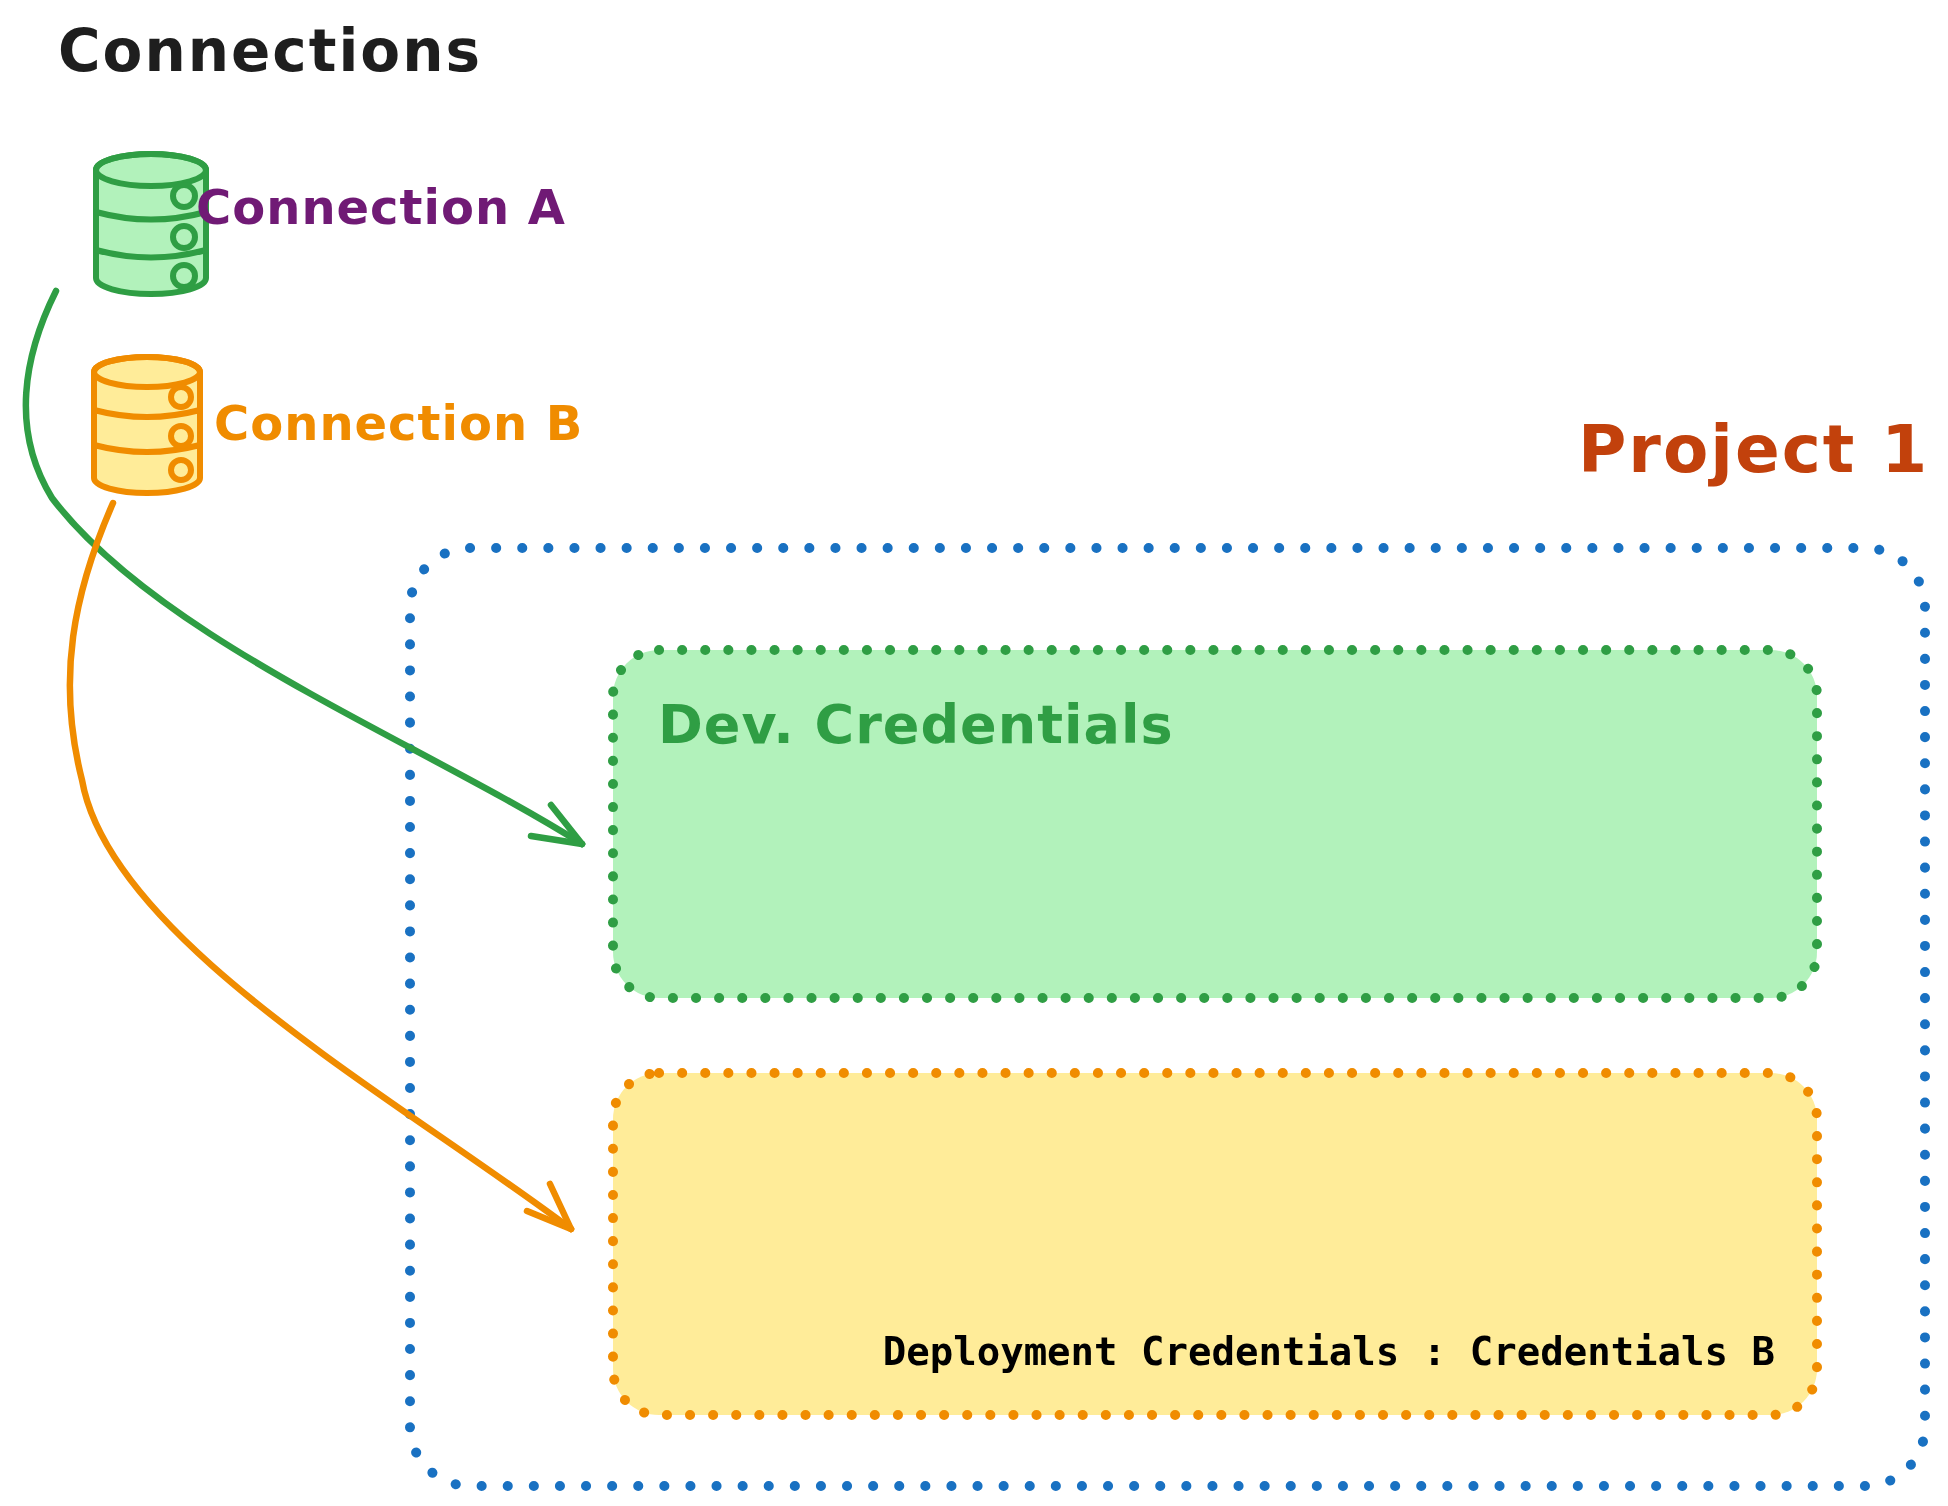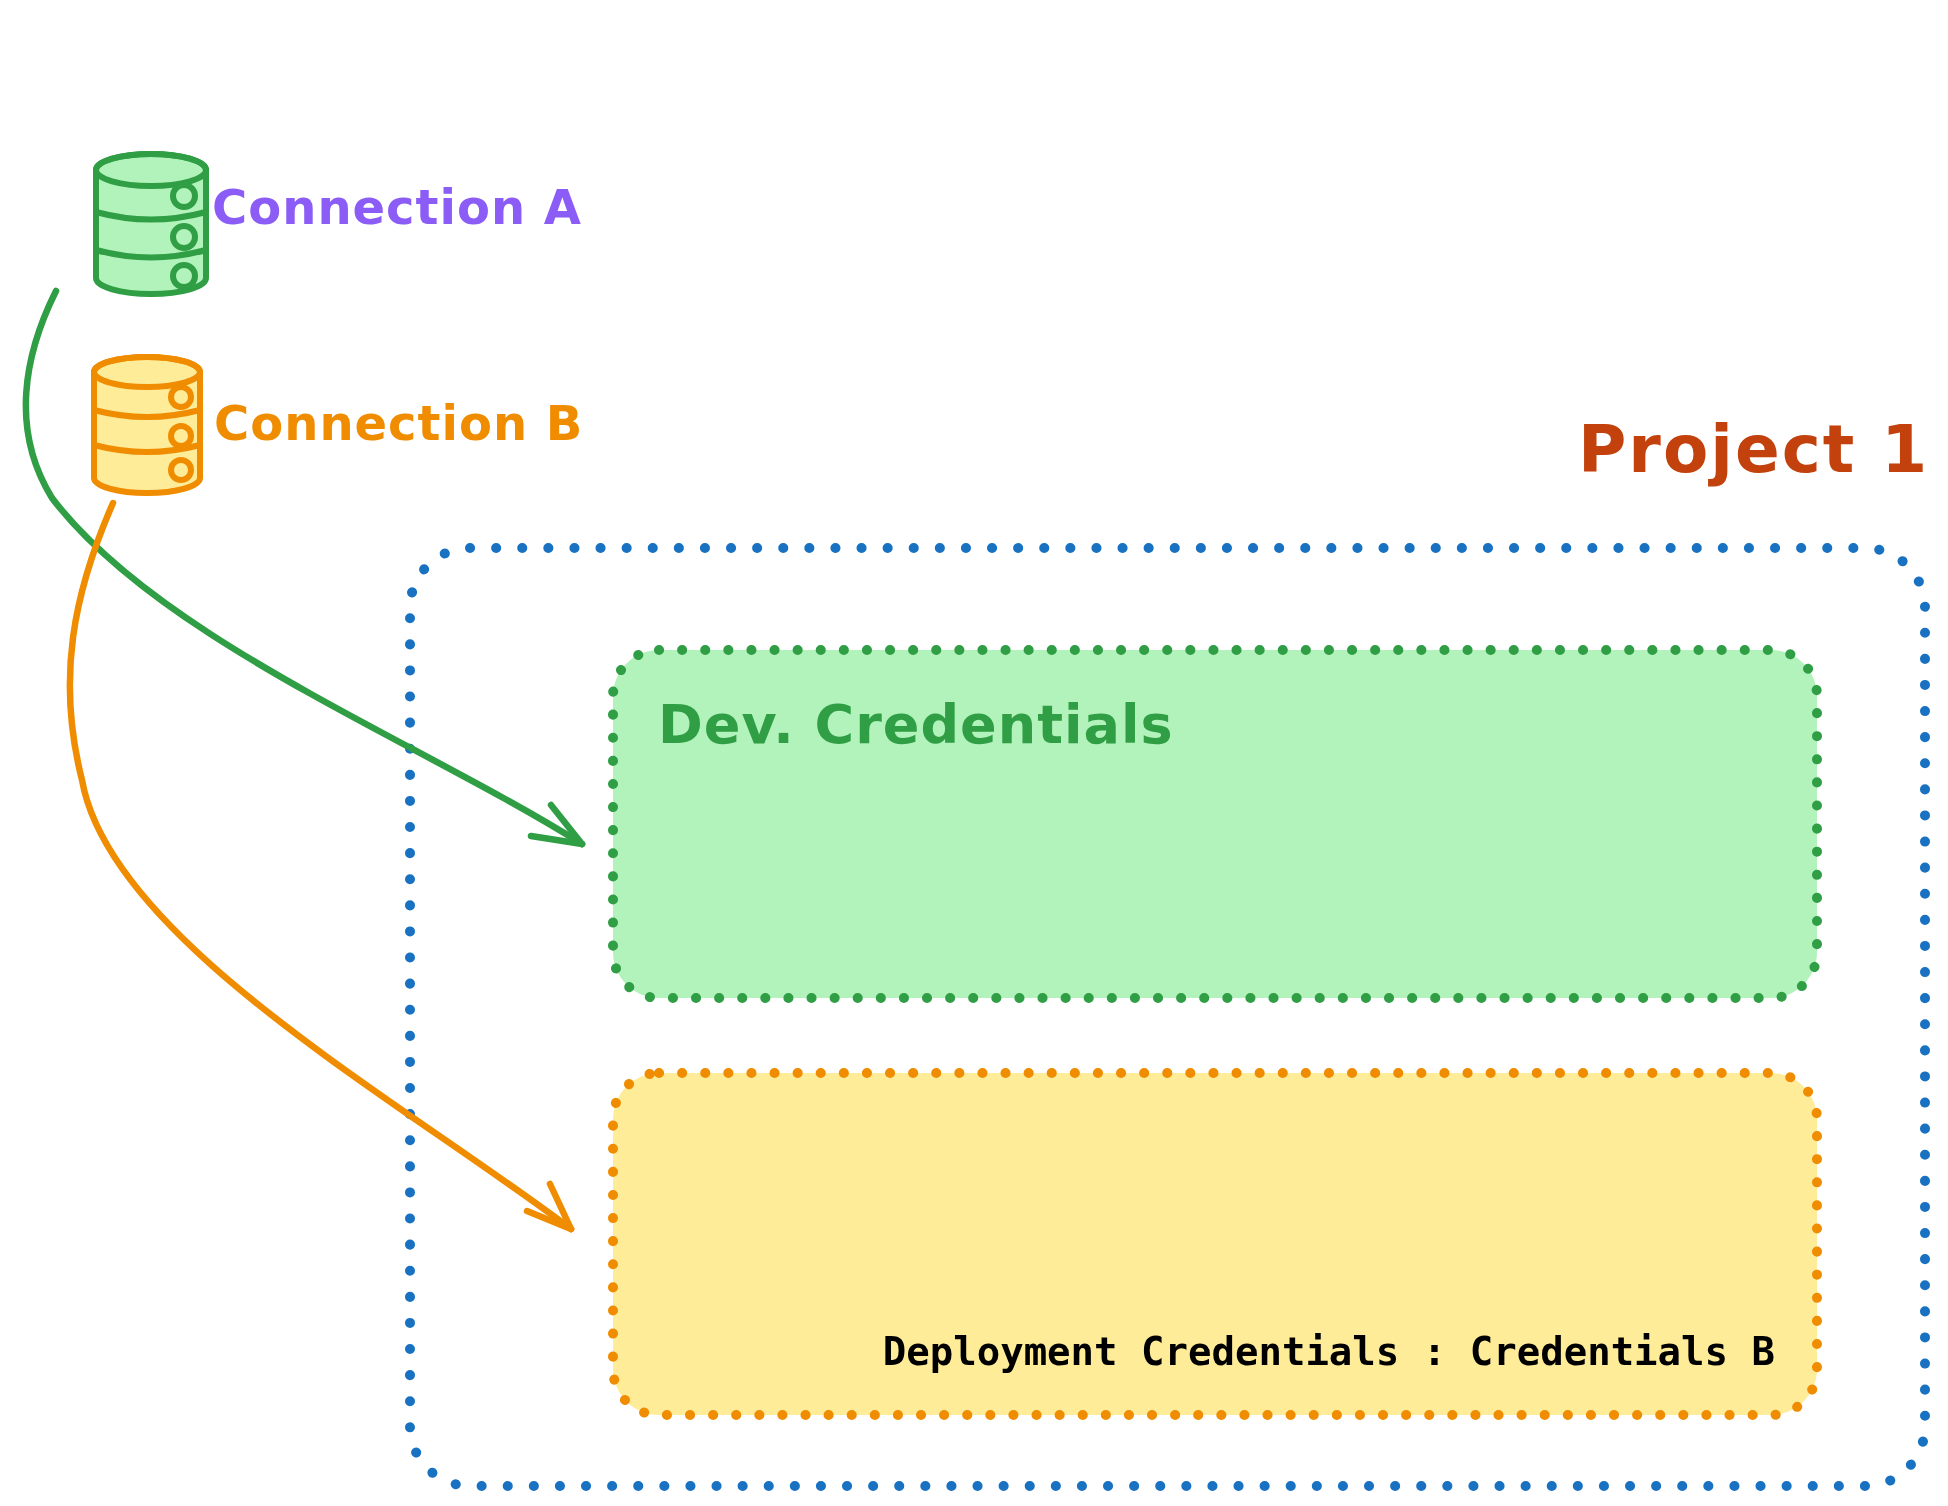--- a/index.html
+++ b/index.html
@@ -28,25 +28,25 @@
     user-select: none;
   }
   .t-connections {
     left: 58px; top: 18px;
     font-size: 58px;
     font-weight: 700;
     letter-spacing: 2px;
     color: #1e1e1e;
   }
   .t-conn-a {
-    left: 212px; top: 180px;
+    left: 196px; top: 180px;
     font-size: 48px;
     font-weight: 600;
     letter-spacing: 1px;
-    color: #8b5cf6;
+    color: #701a75;
   }
   .t-conn-b {
     left: 214px; top: 396px;
     font-size: 48px;
     font-weight: 600;
     letter-spacing: 1px;
     color: #f08c00;
   }
   .t-project {
     left: 1537px; top: 412px;
@@ -124,20 +124,21 @@
       <path d="M 582 844 L 531 836"></path>
     </g>
 
     <g stroke="#f08c00" stroke-width="6.5" fill="none" stroke-linecap="round">
       <path d="M 113 503 C 74 592 56 678 82 780 C 110 940 400 1100 571 1229"></path>
       <path d="M 571 1229 L 550 1184"></path>
       <path d="M 571 1229 L 527 1211"></path>
     </g>
   </svg>
 
+  <div class="txt t-connections">Connections</div>
 
   <div class="txt t-conn-a">Connection A</div>
 
   <div class="txt t-conn-b">Connection B</div>
 
   <div class="txt t-project">Project 1</div>
 
   <div class="txt t-dev-title">Dev. Credentials</div>
 
 

